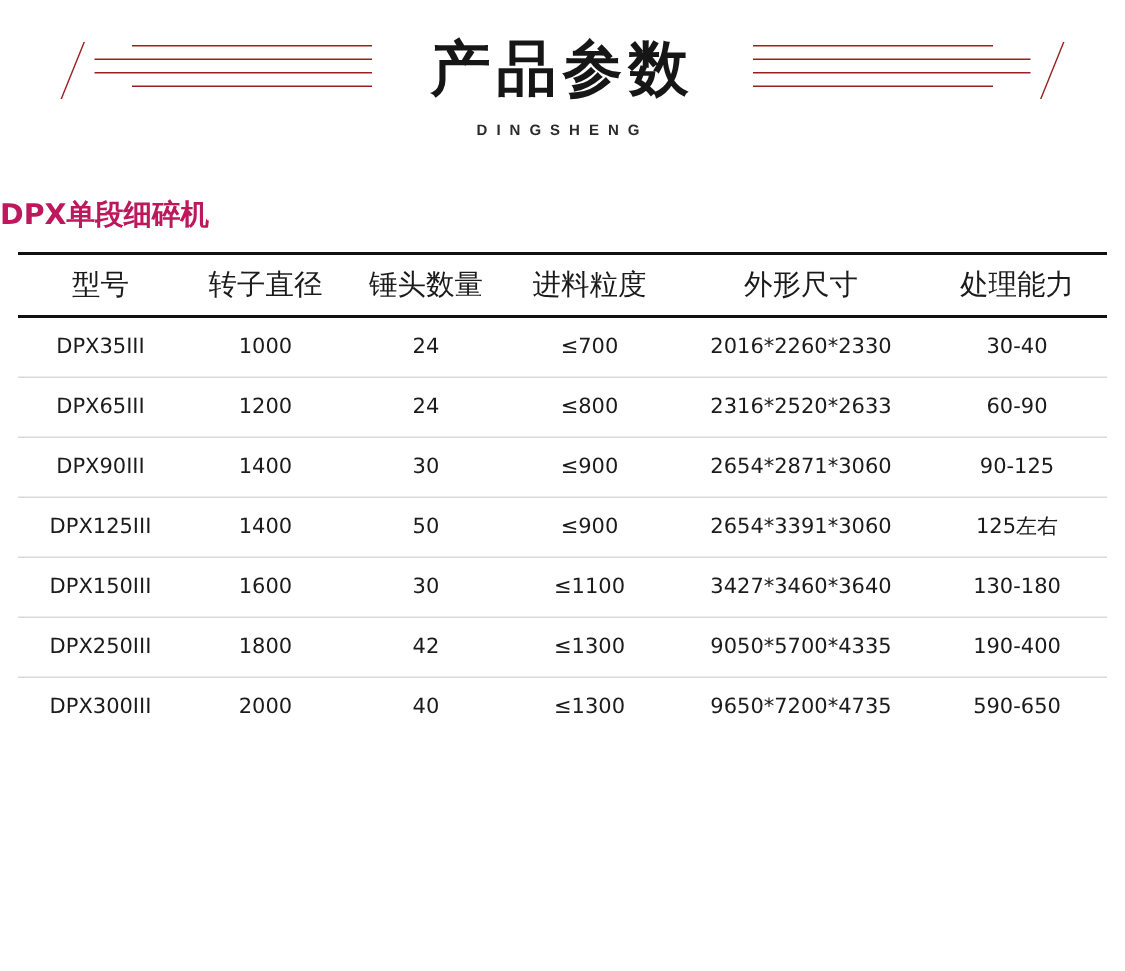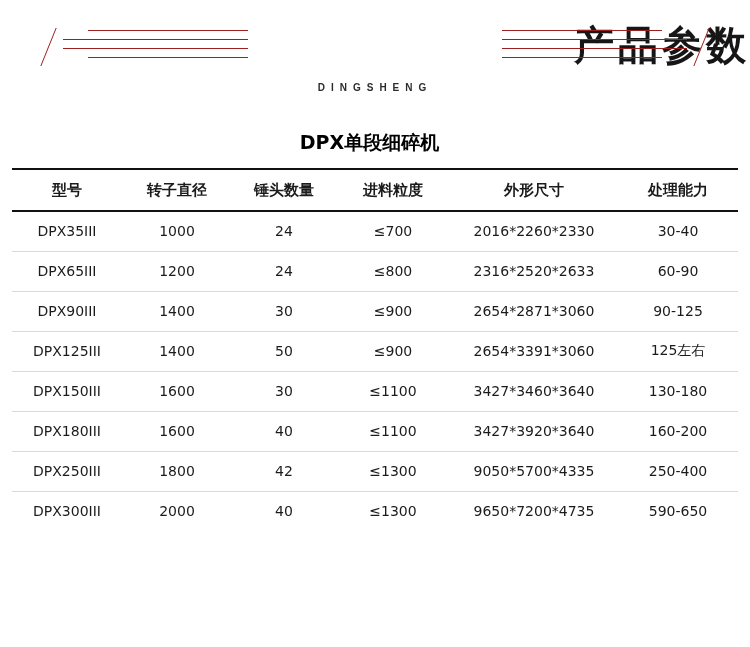--- a/index.html
+++ b/index.html
@@ -28,21 +28,21 @@
     align-items: center;
     justify-content: flex-start;
     padding-top: 14px;
   }
   .header-title-row {
     position: relative;
     width: 750px;
     height: 62px;
     display: flex;
     align-items: center;
-    justify-content: flex-end;
+    justify-content: center;
   }
   .deco {
     position: absolute;
     top: 16px;
     width: 200px;
     height: 34px;
   }
   .deco.left { left: 48px; }
   .deco.right { right: 48px; }
   .deco .bar {
@@ -78,23 +78,23 @@
     margin-top: 6px;
     font-size: 10px;
     letter-spacing: 6px;
     color: #2b2b2b;
     font-weight: bold;
     font-family: "Liberation Sans", sans-serif;
   }
 
   
   .table-caption {
-    text-align: center;
+    text-align: left;
     font-size: 19px;
-    color: #000000;
+    color: #be185d;
     font-weight: bold;
     padding: 12px 11px 12px 0;
     font-family: "DejaVu Sans", "Liberation Sans", sans-serif;
   }
 
   
   .table-wrap {
     padding: 0 12px;
   }
   table.spec {
@@ -106,22 +106,22 @@
     text-align: center;
     font-size: 14px;
     color: #1b1b1b;
     font-family: "DejaVu Sans", "Liberation Sans", sans-serif;
     font-weight: normal;
     padding: 0;
     height: 40px;
     vertical-align: middle;
   }
   table.spec thead th {
-    font-size: 15px;
-    font-weight: bold;
+    font-size: 19px;
+    font-weight: normal;
     height: 42px;
     border-top: 2px solid #111;
     border-bottom: 2px solid #111;
   }
   table.spec tbody tr td {
     border-bottom: 1px solid #d9d9d9;
   }
   table.spec tbody tr.units td {
     border-bottom: 1px solid #d9d9d9;
     font-size: 13px;
@@ -220,34 +220,26 @@
         </tr>
         <tr>
           <td>DPX150III</td>
           <td>1600</td>
           <td>30</td>
           <td>≤1100</td>
           <td>3427*3460*3640</td>
           <td>130-180</td>
         </tr>
         <tr>
-          <td>DPX180III</td>
-          <td>1600</td>
-          <td>40</td>
-          <td>≤1100</td>
-          <td>3427*3920*3640</td>
-          <td>160-200</td>
-        </tr>
-        <tr>
           <td>DPX250III</td>
           <td>1800</td>
           <td>42</td>
           <td>≤1300</td>
           <td>9050*5700*4335</td>
-          <td>250-400</td>
+          <td>190-400</td>
         </tr>
         <tr>
           <td>DPX300III</td>
           <td>2000</td>
           <td>40</td>
           <td>≤1300</td>
           <td>9650*7200*4735</td>
           <td>590-650</td>
         </tr>
       </tbody>

